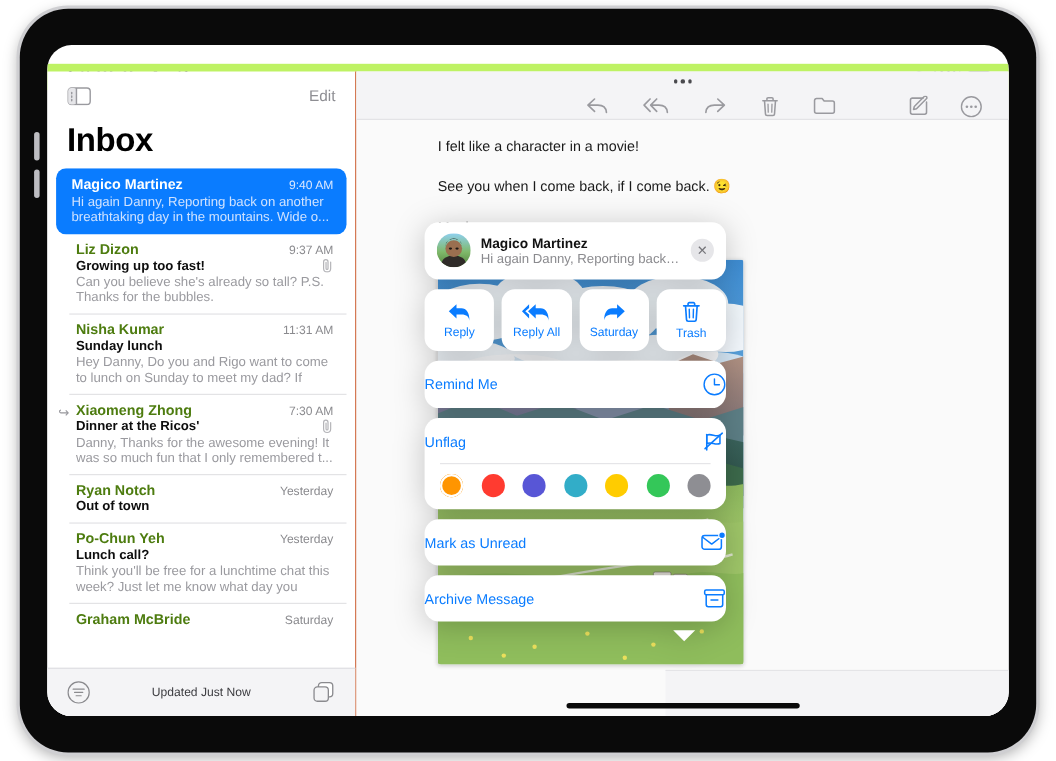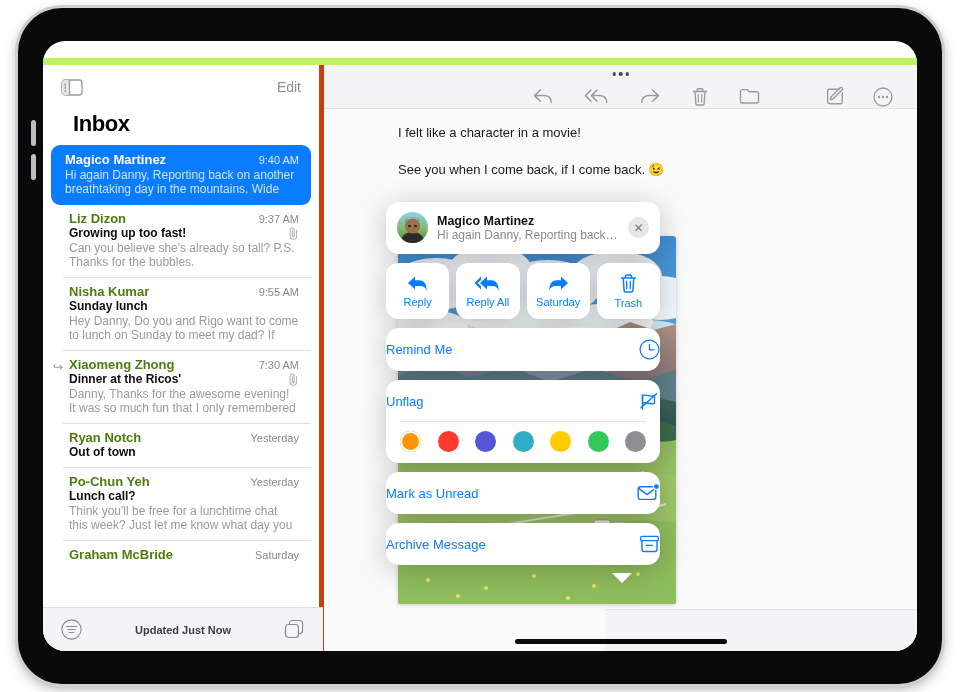--- a/index.html
+++ b/index.html
@@ -51,37 +51,37 @@
   }
   .batt-fill { width: 100%; height: 100%; background: #000; border-radius: 1px; }
   .batt-cap {
     position: absolute; right: -3px; top: 3.5px; width: 2px; height: 4px;
     background: #3c3c3c; border-radius: 0 1px 1px 0;
   }
 
   
   #sidebar {
     position: absolute; left: 0; top: 24px; width: 281px; height: 586px;
-    background: #ffffff; border-right: 5px solid #c2410c;
+    background: #ffffff; border-right: 1px solid #c2410c;
   }
   #detail {
     position: absolute; left: 281px; top: 24px; width: 593px; height: 586px;
     background: #fafafa;
   }
 
   
   #sidebar-header {
     height: 44px; display: flex; align-items: center;
     justify-content: space-between; padding: 0 18px;
   }
   #sidebar-toggle-icon { width: 22px; height: 17px; }
   #edit-button { font-size: 14px; color: #8e8e93; }
   #inbox-title {
-    font-size: 22px; font-weight: bold; letter-spacing: -.4px;
-    padding: 2px 0 8px 30px; color: #000;
+    font-size: 30px; font-weight: bold; letter-spacing: -.4px;
+    padding: 2px 0 8px 18px; color: #000;
   }
 
   
   #mail-list { position: relative; height: 476px; overflow: hidden; }
   .mail-row {
     position: relative; padding: 6px 14px 8px 20px; margin: 0 6px;
   }
   .mail-row.selected {
     background: #0a7cff; border-radius: 9px; color: #fff;
     margin: 0 8px; padding: 7px 12px 9px 14px;
@@ -107,21 +107,21 @@
     position: absolute; left: 4px; top: 9px; color: #9a9a9f; font-size: 12px;
   }
 
   
   #sidebar-footer {
     position: absolute; bottom: 0; left: 0; width: 280px; height: 44px;
     background: #f4f4f6; border-top: 1px solid #dddde0;
     display: flex; align-items: center; justify-content: space-between;
     padding: 0 18px;
   }
-  #update-status { font-size: 11px; font-weight: bold; color: #3c3c40; }
+  #update-status { font-size: 11px; font-weight: normal; color: #3c3c40; }
 
   
   #detail-toolbar {
     position: relative; height: 44px; background: #f4f4f6;
     border-bottom: 1px solid #e2e2e5;
   }
   #toolbar-grabber {
     position: absolute; left: 50%; transform: translateX(-50%); top: 7px;
     display: flex; gap: 3px;
   }
@@ -266,21 +266,21 @@
                   <path d="M8.6 3.2 V9 a3.2 3.2 0 0 1-6.4 0 V3 a2 2 0 0 1 4 0 v6 a.9.9 0 0 1-1.8 0 V3.6" fill="none" stroke="#b4b4b8" stroke-width="1.1" stroke-linecap="round"></path>
                 </svg>
               </span>
             </div>
             <div class="mail-preview">Can you believe she's already so tall? P.S. Thanks for the bubbles.</div>
           </div>
           <div class="mail-sep"></div>
           <div class="mail-row">
             <div class="mail-top">
               <span class="mail-sender">Nisha Kumar</span>
-              <span class="mail-time">9:55 AM</span>
+              <span class="mail-time">11:31 AM</span>
             </div>
             <div class="mail-subjline">
               <span class="mail-subject">Sunday lunch</span>
               <span class="mail-badges"></span>
             </div>
             <div class="mail-preview">Hey Danny, Do you and Rigo want to come to lunch on Sunday to meet my dad? If you...</div>
           </div>
           <div class="mail-sep"></div>
           <div class="mail-row">
             <span class="reply-marker">↪</span>

